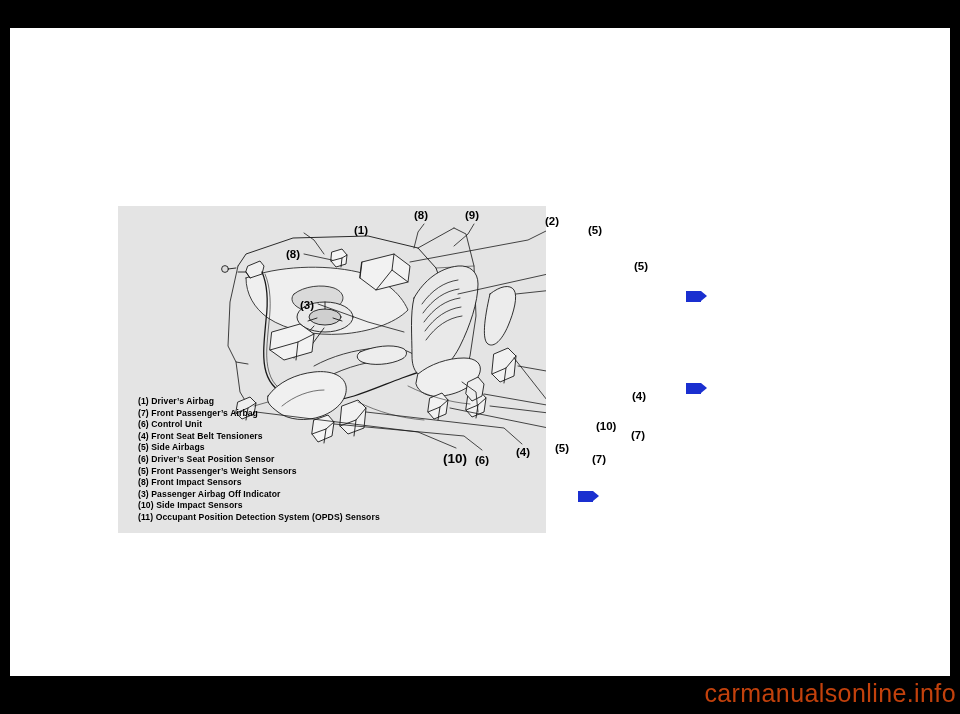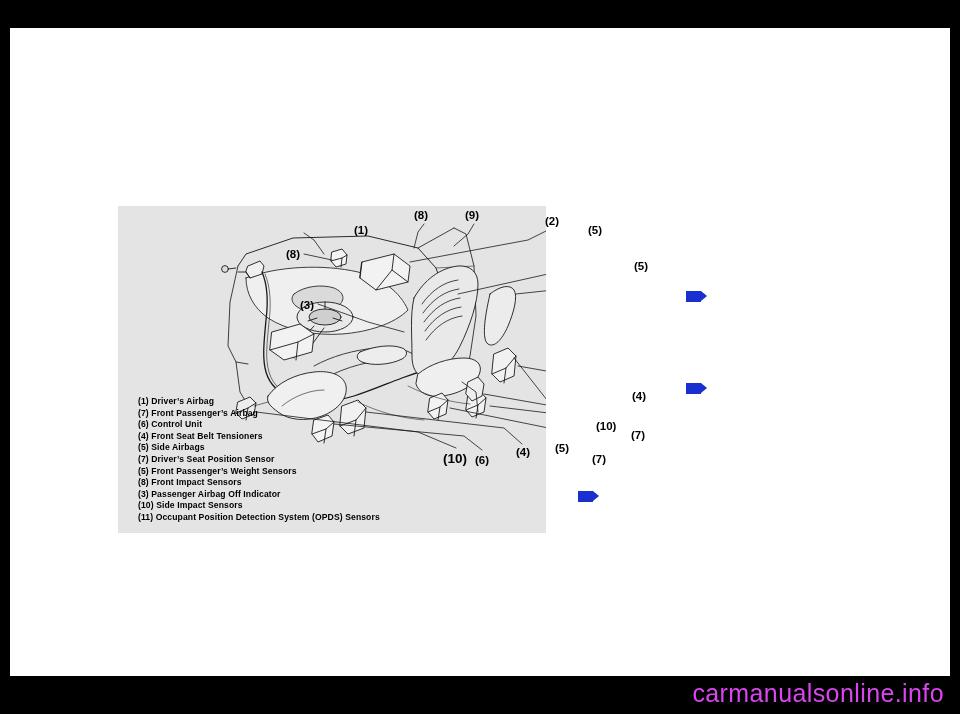--- a/index.html
+++ b/index.html
@@ -110,24 +110,24 @@
     top: 0;
     width: 0; height: 0;
     border-top: 5.5px solid transparent;
     border-bottom: 5.5px solid transparent;
     border-left: 6px solid #1a2fd0;
   }
 
   
   .watermark {
     position: absolute;
-    right: 16px;
+    right: 4px;
     bottom: 6px;
     font-size: 25px;
-    color: #d946ef;
+    color: #c2410c;
     letter-spacing: 0.4px;
     font-family: "Liberation Sans", sans-serif;
   }
 </style>
 </head>
 <body>
 
 <div class="page">
 
   <div class="sheet"></div>
@@ -276,21 +276,21 @@
     <div class="callout" style="left:398px; top:241px;">(4)</div>
     <div class="callout" style="left:357px; top:249px;">(6)</div>
     <div class="callout big" style="left:325px; top:246px;">(10)</div>
 
     <div class="legend">
       <div>(1) Driver’s Airbag</div>
       <div>(7) Front Passenger’s Airbag</div>
       <div>(6) Control Unit</div>
       <div>(4) Front Seat Belt Tensioners</div>
       <div>(5) Side Airbags</div>
-      <div>(7) Driver’s Seat Position Sensor</div>
+      <div>(6) Driver’s Seat Position Sensor</div>
       <div>(5) Front Passenger’s Weight Sensors</div>
       <div>(8) Front Impact Sensors</div>
       <div>(3) Passenger Airbag Off Indicator</div>
       <div>(10) Side Impact Sensors</div>
       <div>(11) Occupant Position Detection System (OPDS) Sensors</div>
     </div>
   </div>
 
   <div class="watermark">carmanualsonline.info</div>
 </div>

